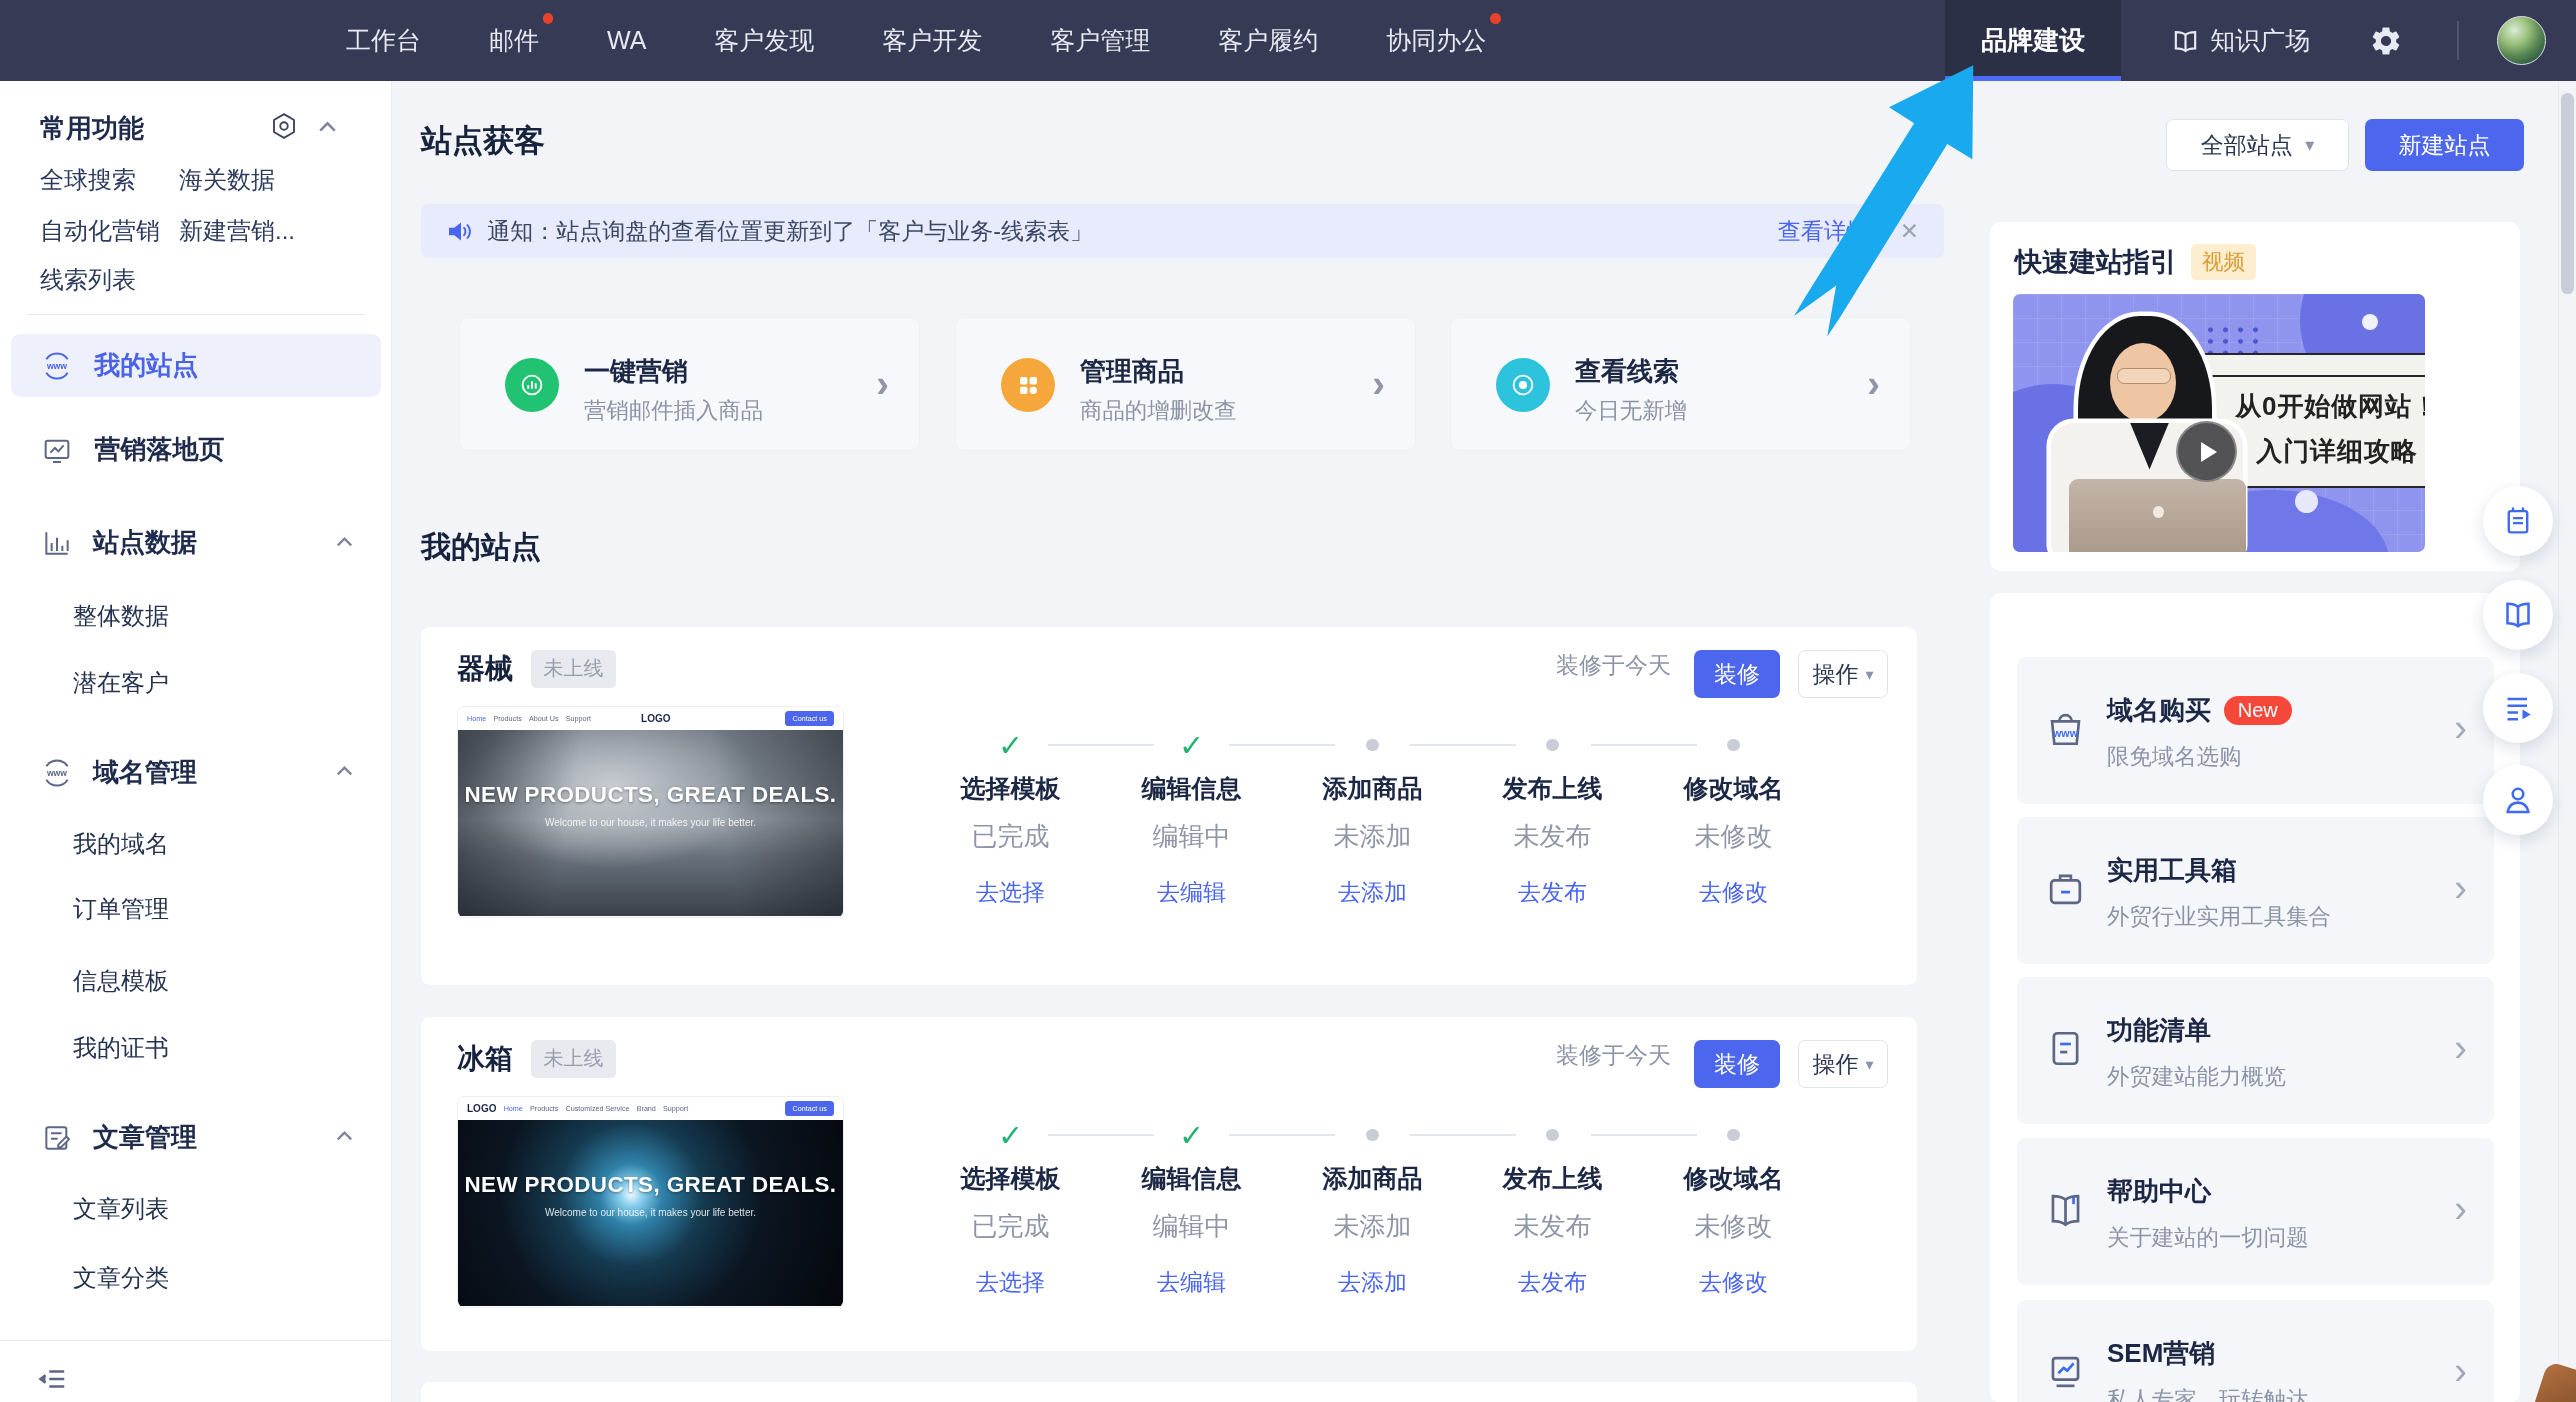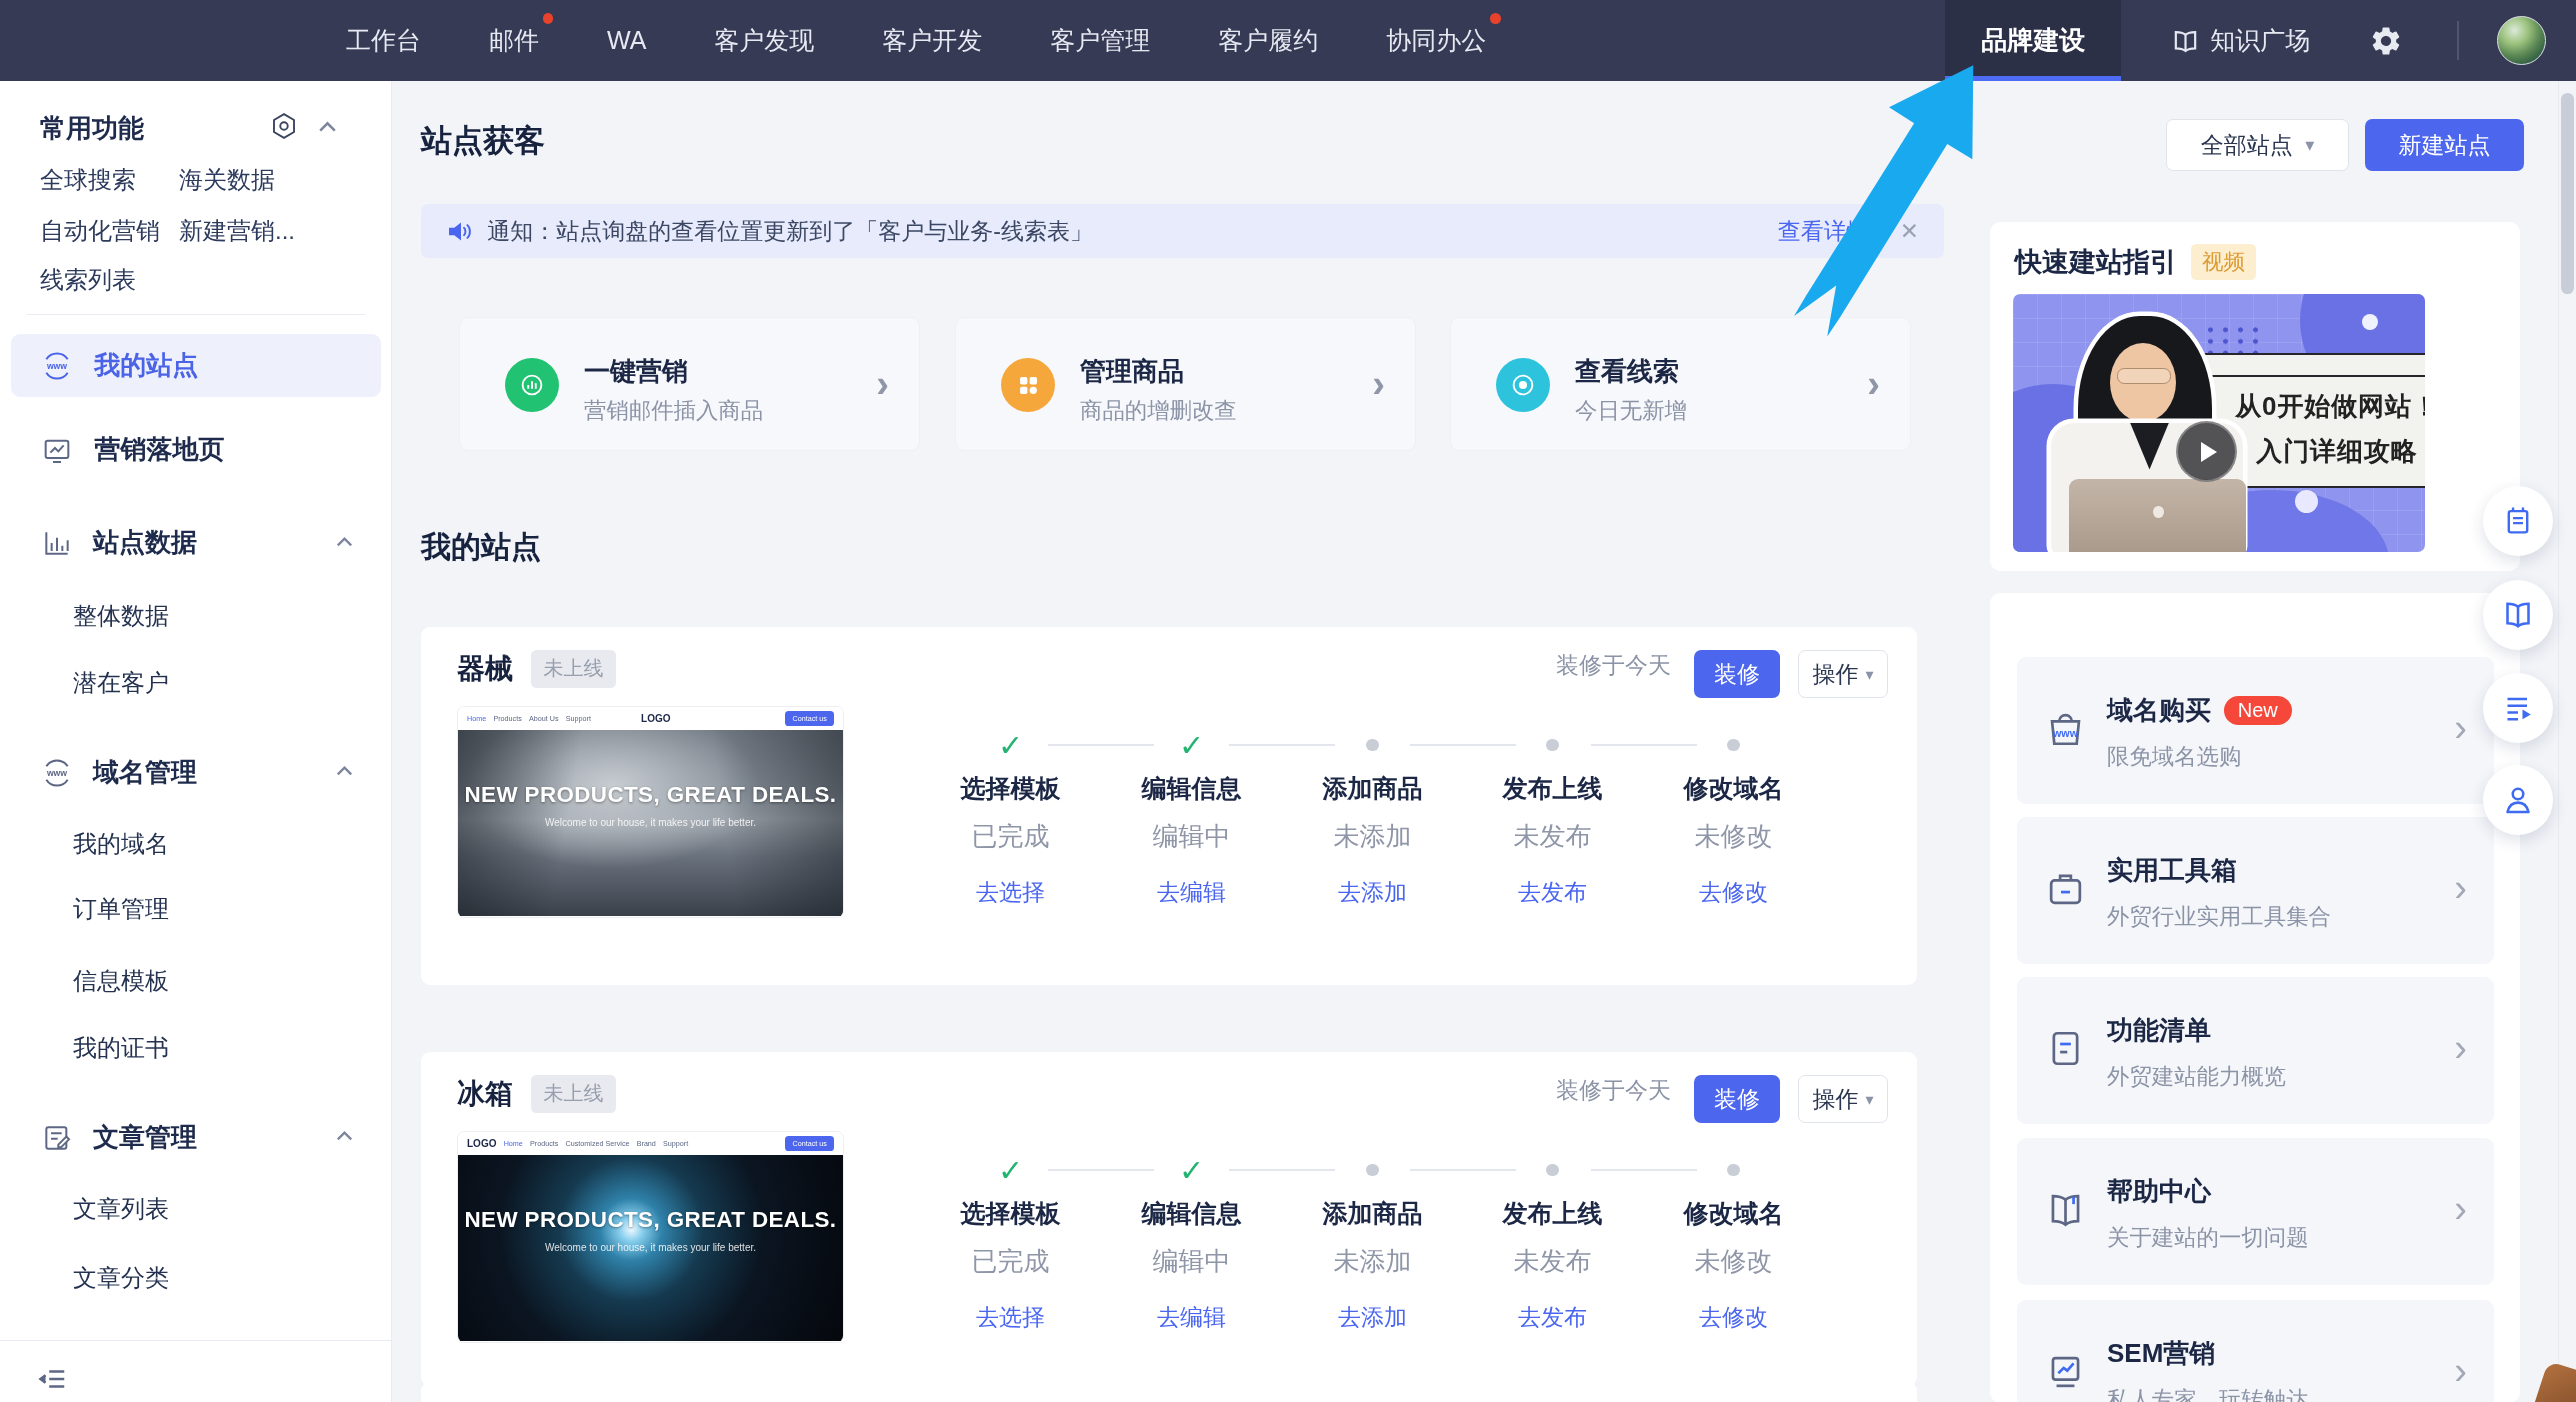--- a/index.html
+++ b/index.html
@@ -381,21 +381,21 @@
     <div class="step" style="left:1241px;">
       <div class="mark">
           <span class="dotg"></span>
         </div>
       <div class="stitle">修改域名</div>
       <div class="sstatus">未修改</div>
       <div class="slink">去修改</div>
     </div>
   </div>
 
-  <div class="site-card" style="top:1052px;height:334px;">
+  <div class="site-card" style="top:1017px;height:334px;">
     <div class="card-head">
       <span class="site-name">冰箱</span>
       <span class="site-badge">未上线</span>
       <span class="renov">装修于今天</span>
       <span class="btn-blue">装修</span>
       <span class="btn-ghost">
           <span>操作</span>
           <span class="car">▾</span>
         </span>
     </div>

